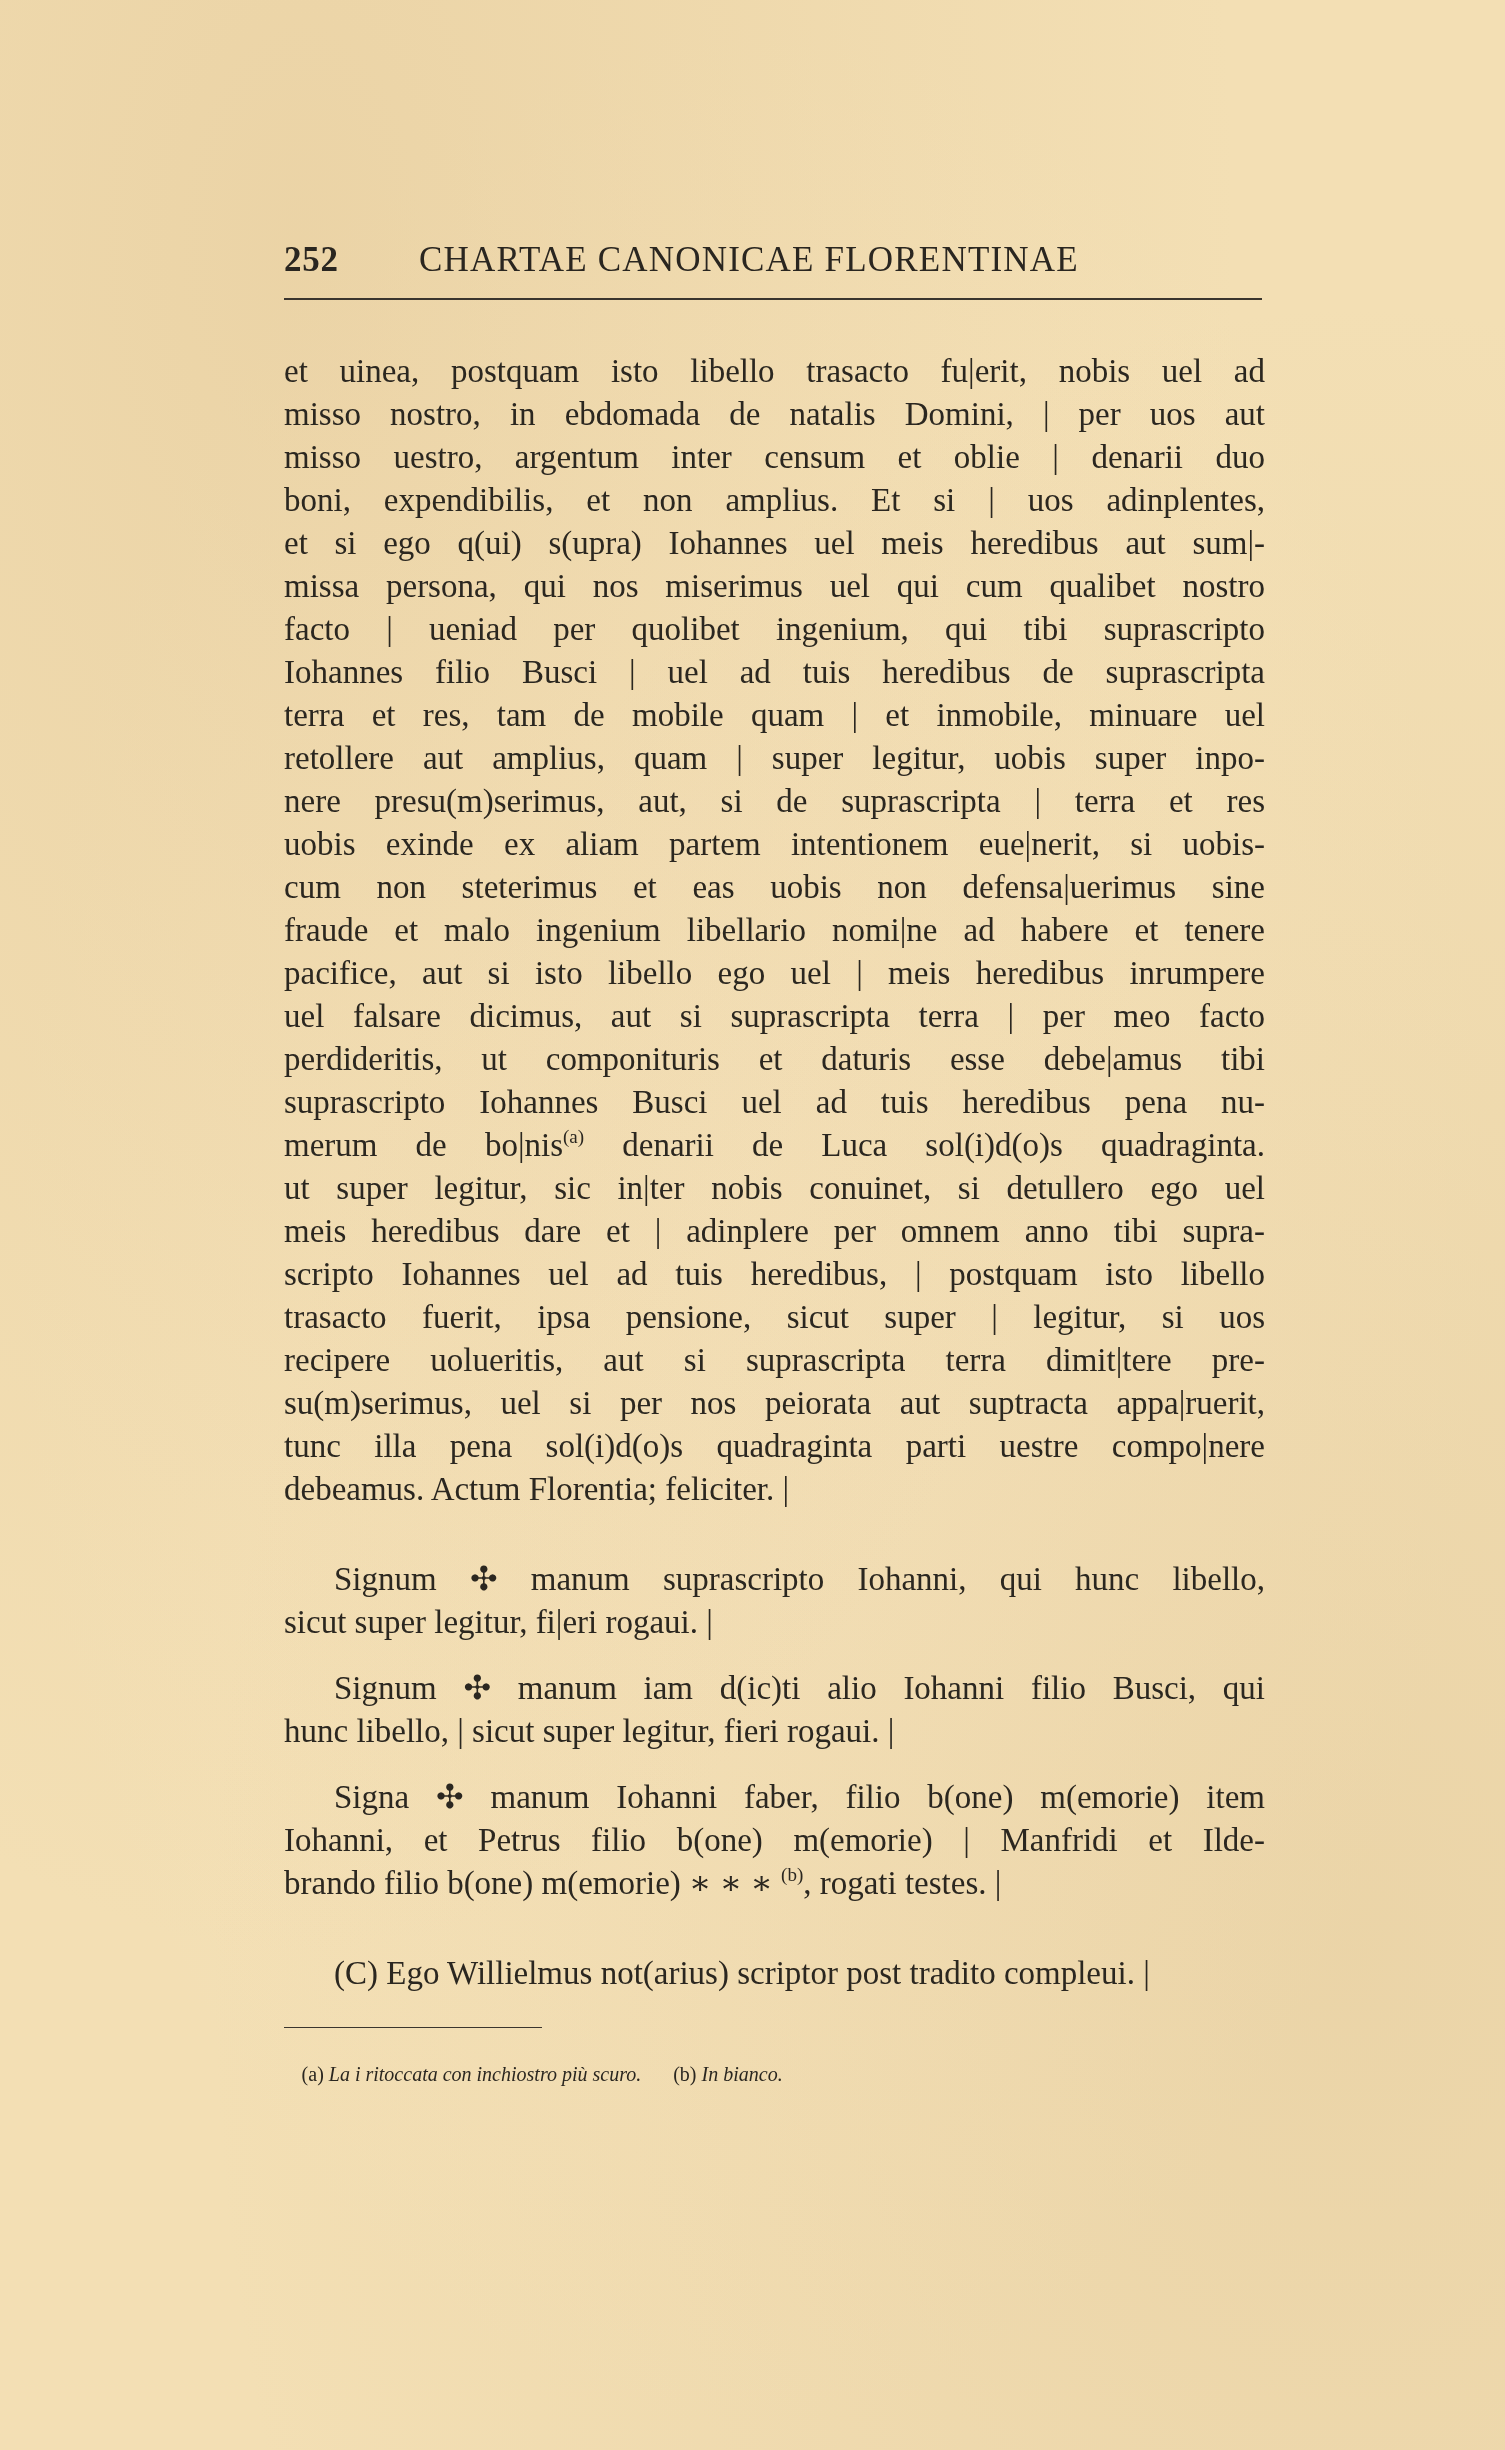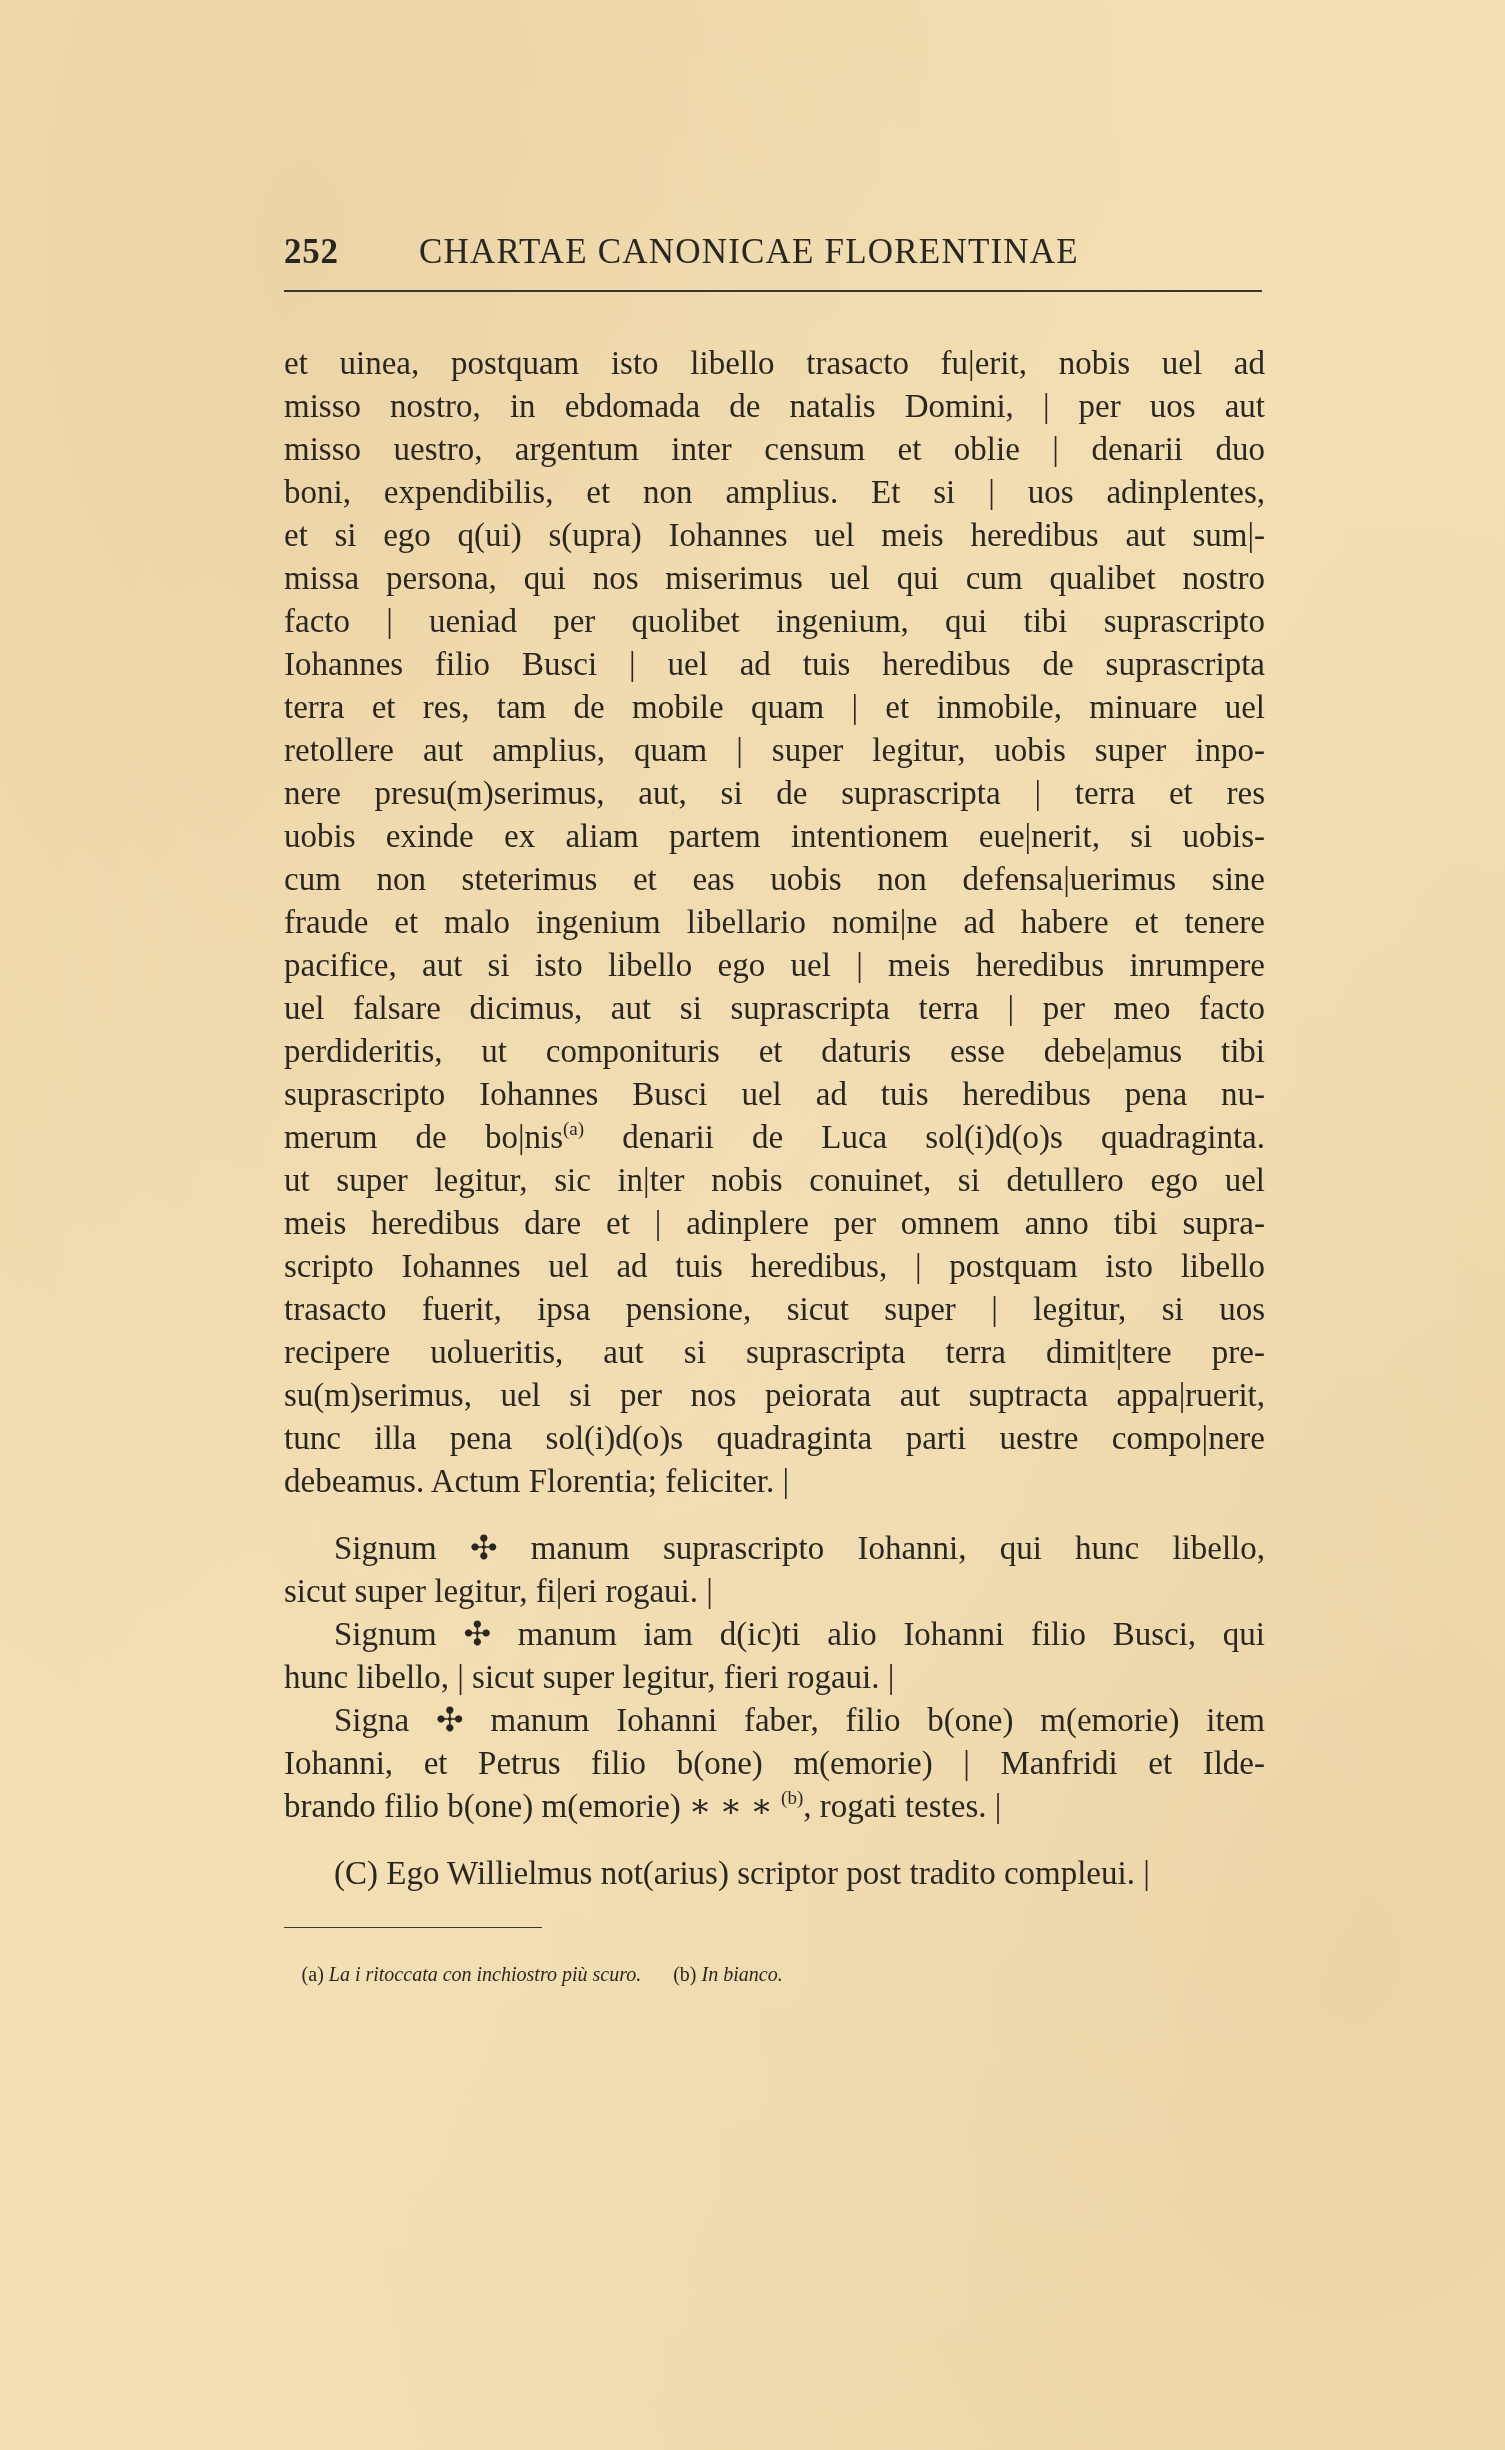--- a/index.html
+++ b/index.html
@@ -12,21 +12,21 @@
       radial-gradient(ellipse at 90% 80%, rgba(210,180,130,0.25), rgba(0,0,0,0) 60%),
       radial-gradient(ellipse at 50% 50%, rgba(250,232,195,0.6), rgba(0,0,0,0) 70%);
     position: relative;
     overflow: hidden;
     color: #2a2620;
     font-family: "DejaVu Serif", "Liberation Serif", serif;
   }
   .page {
     position: absolute;
     left: 284px;
-    top: 232px;
+    top: 240px;
     width: 981px;
   }
   .running-head {
     display: flex;
     align-items: baseline;
     font-family: "Liberation Serif", "DejaVu Serif", serif;
     font-size: 35px;
     letter-spacing: 0.8px;
     color: #2a2620;
     height: 48px;
@@ -53,21 +53,21 @@
   }
   .line {
     display: block;
     text-align: justify;
     text-align-last: justify;
     white-space: nowrap;
     height: 43px;
   }
   .line.last { text-align-last: left; }
   .para-gap { height: 24px; }
-  .indent { padding-left: 50px; }
+  .indent { padding-left: 50px; margin-top: 23px; }
   sup { font-size: 19px; vertical-align: 13px; line-height: 0; }
   .footnote-rule {
     margin-top: 32px;
     width: 258px;
     border-top: 1.6px solid #3a352e;
   }
   .footnotes {
     margin-top: 35px;
     font-family: "Liberation Serif", "DejaVu Serif", serif;
     font-size: 20px;

